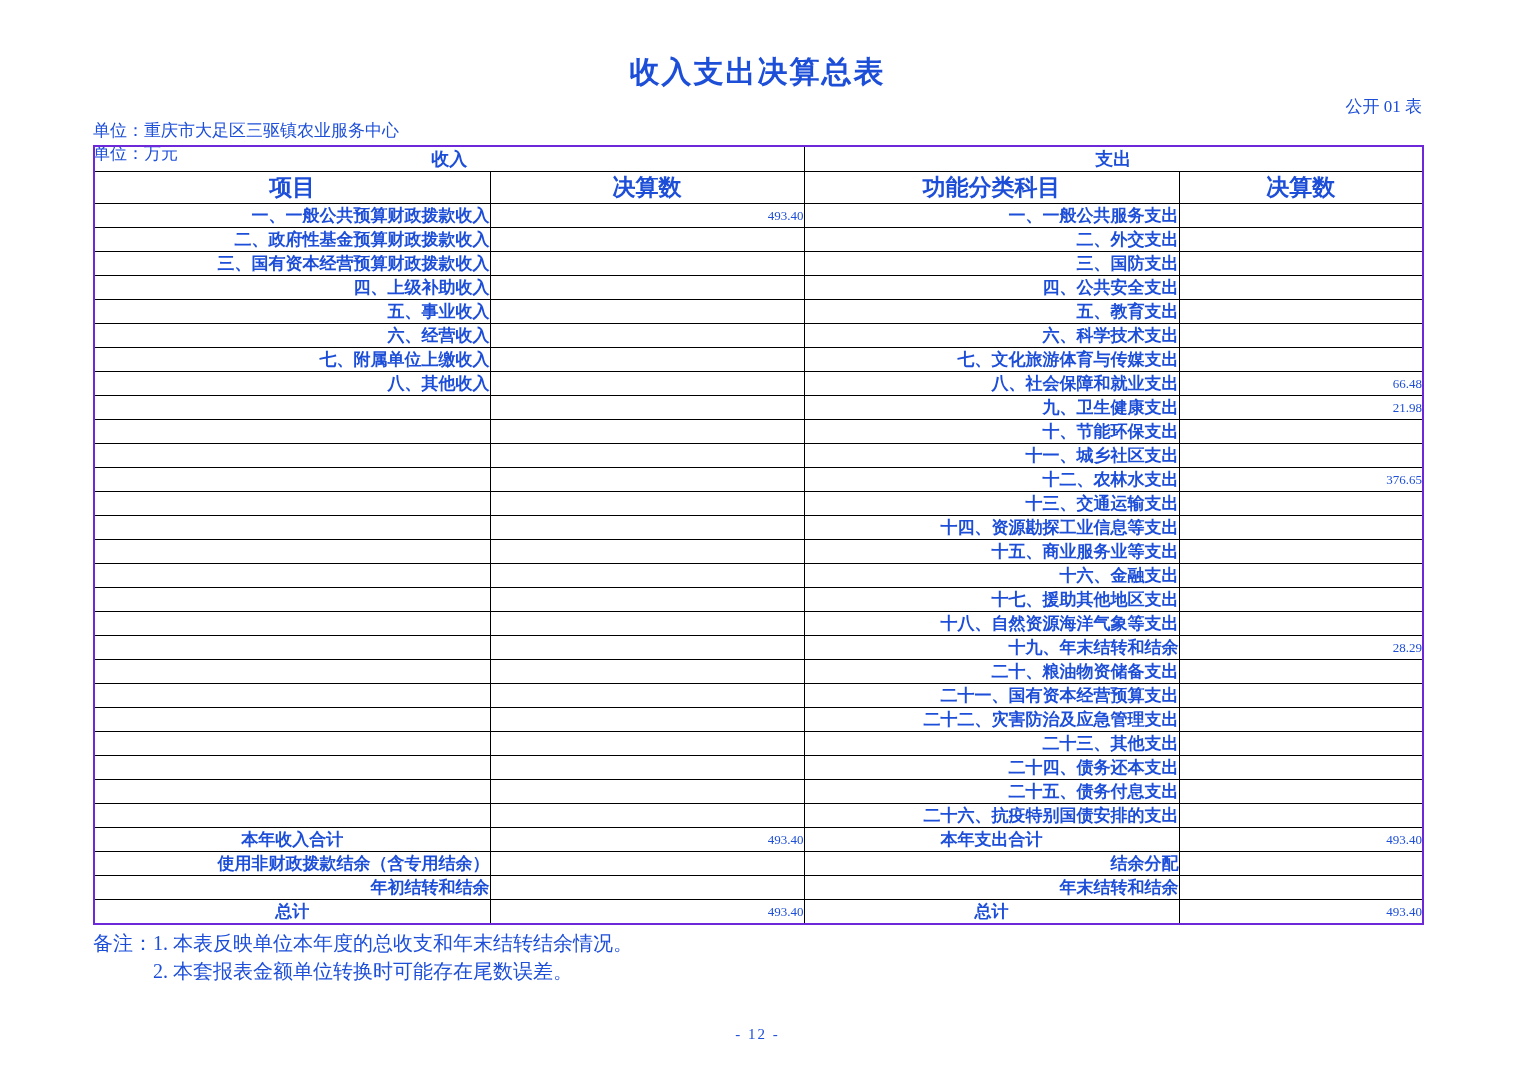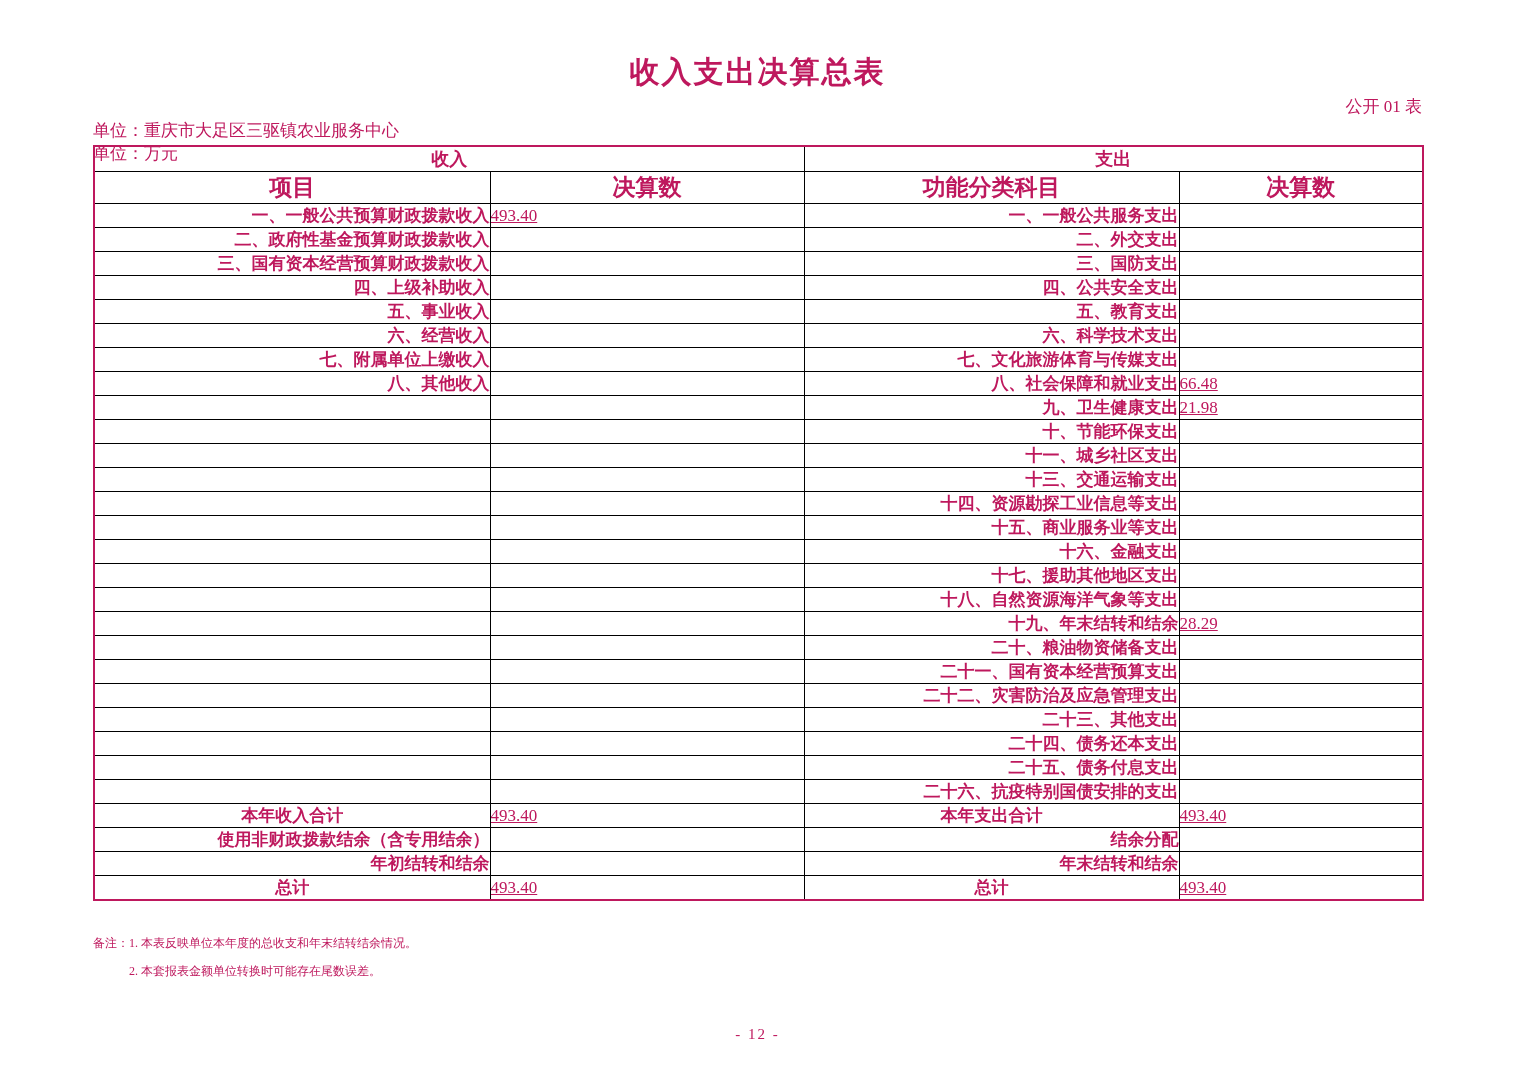--- a/index.html
+++ b/index.html
@@ -2,21 +2,21 @@
 <html><head>
 <meta charset="utf-8">
 <style>
   * { box-sizing: border-box; }
   html, body { margin: 0; padding: 0; background: #ffffff; }
   .page {
     position: relative;
     width: 1515px;
     height: 1069px;
     background: #ffffff;
-    color: #be185d;
+    color: #1d4ed8;
     font-family: "Liberation Serif", serif;
     overflow: hidden;
   }
   .doc-title {
     position: absolute;
     top: 52px;
     left: 0;
     width: 100%;
     text-align: center;
     font-size: 30px;
@@ -43,21 +43,21 @@
     flex-direction: column;
   }
   table.main {
     position: absolute;
     top: 145px;
     left: 93px;
     width: 1329px;
     height: 752px;
     border-collapse: collapse;
     table-layout: fixed;
-    border: 2px solid #be185d;
+    border: 2px solid #6d28d9;
   }
   table.main td {
     border: 1px solid #000;
     padding: 0;
     vertical-align: middle;
     overflow: hidden;
     white-space: nowrap;
   }
   .section-header {
     font-family: "Liberation Sans", sans-serif;
@@ -75,30 +75,30 @@
   }
   td.label-cell {
     font-family: "Liberation Sans", sans-serif;
     font-weight: bold;
     font-size: 17px;
     text-align: right;
     padding-left: 3px;
   }
   td.num-cell {
     font-family: "Liberation Serif", serif;
-    font-size: 17px;
+    font-size: 13px;
+    text-align: right;
     padding-right: 8px;
-    text-decoration: underline;
   }
   td.center { text-align: center; padding-left: 0; margin-left: 24px; }
   .notes {
     position: absolute;
     top: 929px;
     left: 93px;
-    font-size: 12px;
+    font-size: 20px;
     display: flex;
     line-height: 28px;
     font-family: "Liberation Serif", serif;
   }
   .page-number {
     position: absolute;
     top: 1026px;
     left: 0;
     width: 100%;
     text-align: center;
@@ -200,20 +200,26 @@
     </tr>
         <tr>
       <td class="label-cell"></td>
       <td class="num-cell"></td>
       <td class="label-cell">十一、城乡社区支出</td>
       <td class="num-cell"></td>
     </tr>
         <tr>
       <td class="label-cell"></td>
       <td class="num-cell"></td>
+      <td class="label-cell">十二、农林水支出</td>
+      <td class="num-cell">376.65</td>
+    </tr>
+        <tr>
+      <td class="label-cell"></td>
+      <td class="num-cell"></td>
       <td class="label-cell">十三、交通运输支出</td>
       <td class="num-cell"></td>
     </tr>
         <tr>
       <td class="label-cell"></td>
       <td class="num-cell"></td>
       <td class="label-cell">十四、资源勘探工业信息等支出</td>
       <td class="num-cell"></td>
     </tr>
         <tr>

